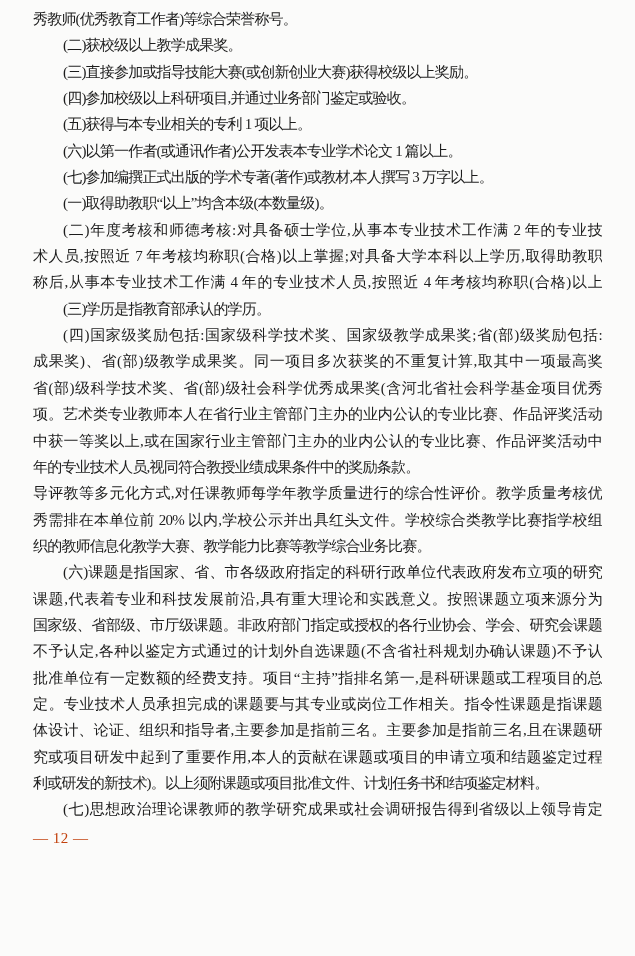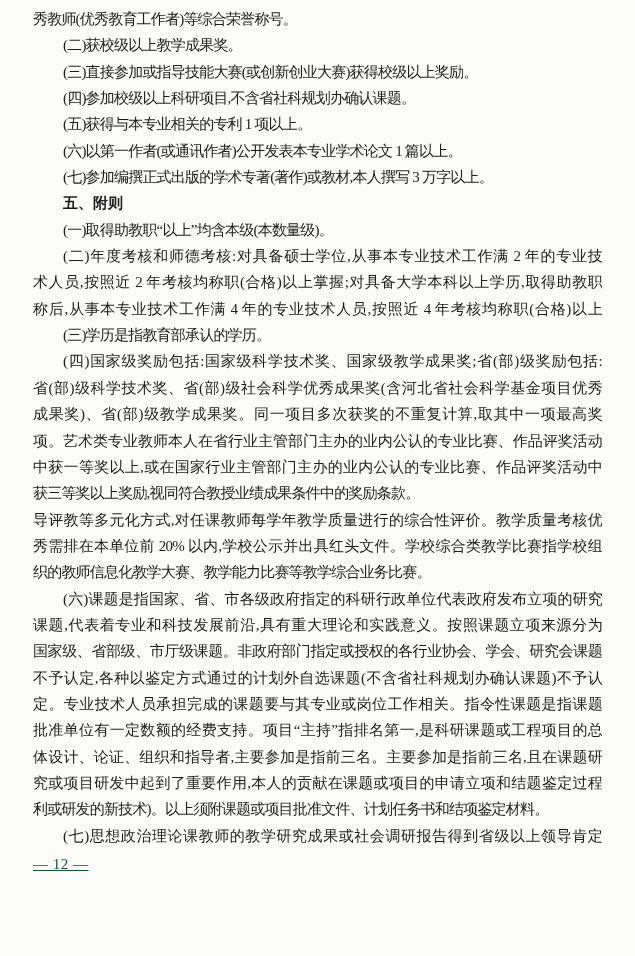--- a/index.html
+++ b/index.html
@@ -42,56 +42,54 @@
     font-weight: 700;
     letter-spacing: 0;
     text-align-last: left;
   }
   .footer {
     margin-top: 5px;
     font-size: 15px;
     line-height: 20px;
     letter-spacing: 0.5px;
     text-align: left;
-    color: #14532d;
-    text-decoration: underline;
+    color: #c2410c;
   }
 </style>
 </head>
 <body>
 
 <div class="page">
   <div class="textblock">
       <div class="line last">秀教师(优秀教育工作者)等综合荣誉称号。</div>
       <div class="line indent last">(二)获校级以上教学成果奖。</div>
       <div class="line indent last">(三)直接参加或指导技能大赛(或创新创业大赛)获得校级以上奖励。</div>
-      <div class="line indent last">(四)参加校级以上科研项目,不含省社科规划办确认课题。</div>
+      <div class="line indent last">(四)参加校级以上科研项目,并通过业务部门鉴定或验收。</div>
       <div class="line indent last">(五)获得与本专业相关的专利 1 项以上。</div>
       <div class="line indent last">(六)以第一作者(或通讯作者)公开发表本专业学术论文 1 篇以上。</div>
       <div class="line indent last">(七)参加编撰正式出版的学术专著(著作)或教材,本人撰写 3 万字以上。</div>
-      <div class="line indent last heading">五、附则</div>
       <div class="line indent last">(一)取得助教职“以上”均含本级(本数量级)。</div>
       <div class="line indent">(二)年度考核和师德考核:对具备硕士学位,从事本专业技术工作满 2 年的专业技</div>
-      <div class="line">术人员,按照近 2 年考核均称职(合格)以上掌握;对具备大学本科以上学历,取得助教职</div>
+      <div class="line">术人员,按照近 7 年考核均称职(合格)以上掌握;对具备大学本科以上学历,取得助教职</div>
       <div class="line">称后,从事本专业技术工作满 4 年的专业技术人员,按照近 4 年考核均称职(合格)以上</div>
       <div class="line indent last">(三)学历是指教育部承认的学历。</div>
       <div class="line indent">(四)国家级奖励包括:国家级科学技术奖、国家级教学成果奖;省(部)级奖励包括:</div>
+      <div class="line">成果奖)、省(部)级教学成果奖。同一项目多次获奖的不重复计算,取其中一项最高奖</div>
       <div class="line">省(部)级科学技术奖、省(部)级社会科学优秀成果奖(含河北省社会科学基金项目优秀</div>
-      <div class="line">成果奖)、省(部)级教学成果奖。同一项目多次获奖的不重复计算,取其中一项最高奖</div>
       <div class="line">项。艺术类专业教师本人在省行业主管部门主办的业内公认的专业比赛、作品评奖活动</div>
       <div class="line">中获一等奖以上,或在国家行业主管部门主办的业内公认的专业比赛、作品评奖活动中</div>
-      <div class="line last">获三等奖以上奖励,视同符合教授业绩成果条件中的奖励条款。</div>
+      <div class="line last">年的专业技术人员,视同符合教授业绩成果条件中的奖励条款。</div>
       <div class="line">导评教等多元化方式,对任课教师每学年教学质量进行的综合性评价。教学质量考核优</div>
       <div class="line">秀需排在本单位前 20% 以内,学校公示并出具红头文件。学校综合类教学比赛指学校组</div>
       <div class="line last">织的教师信息化教学大赛、教学能力比赛等教学综合业务比赛。</div>
       <div class="line indent">(六)课题是指国家、省、市各级政府指定的科研行政单位代表政府发布立项的研究</div>
       <div class="line">课题,代表着专业和科技发展前沿,具有重大理论和实践意义。按照课题立项来源分为</div>
       <div class="line">国家级、省部级、市厅级课题。非政府部门指定或授权的各行业协会、学会、研究会课题</div>
       <div class="line">不予认定,各种以鉴定方式通过的计划外自选课题(不含省社科规划办确认课题)不予认</div>
+      <div class="line">批准单位有一定数额的经费支持。项目“主持”指排名第一,是科研课题或工程项目的总</div>
       <div class="line">定。专业技术人员承担完成的课题要与其专业或岗位工作相关。指令性课题是指课题</div>
-      <div class="line">批准单位有一定数额的经费支持。项目“主持”指排名第一,是科研课题或工程项目的总</div>
       <div class="line">体设计、论证、组织和指导者,主要参加是指前三名。主要参加是指前三名,且在课题研</div>
       <div class="line">究或项目研发中起到了重要作用,本人的贡献在课题或项目的申请立项和结题鉴定过程</div>
       <div class="line last">利或研发的新技术)。以上须附课题或项目批准文件、计划任务书和结项鉴定材料。</div>
       <div class="line indent">(七)思想政治理论课教师的教学研究成果或社会调研报告得到省级以上领导肯定</div>
     </div>
   <div class="footer">— 12 —</div>
 </div>
 
 </body></html>

